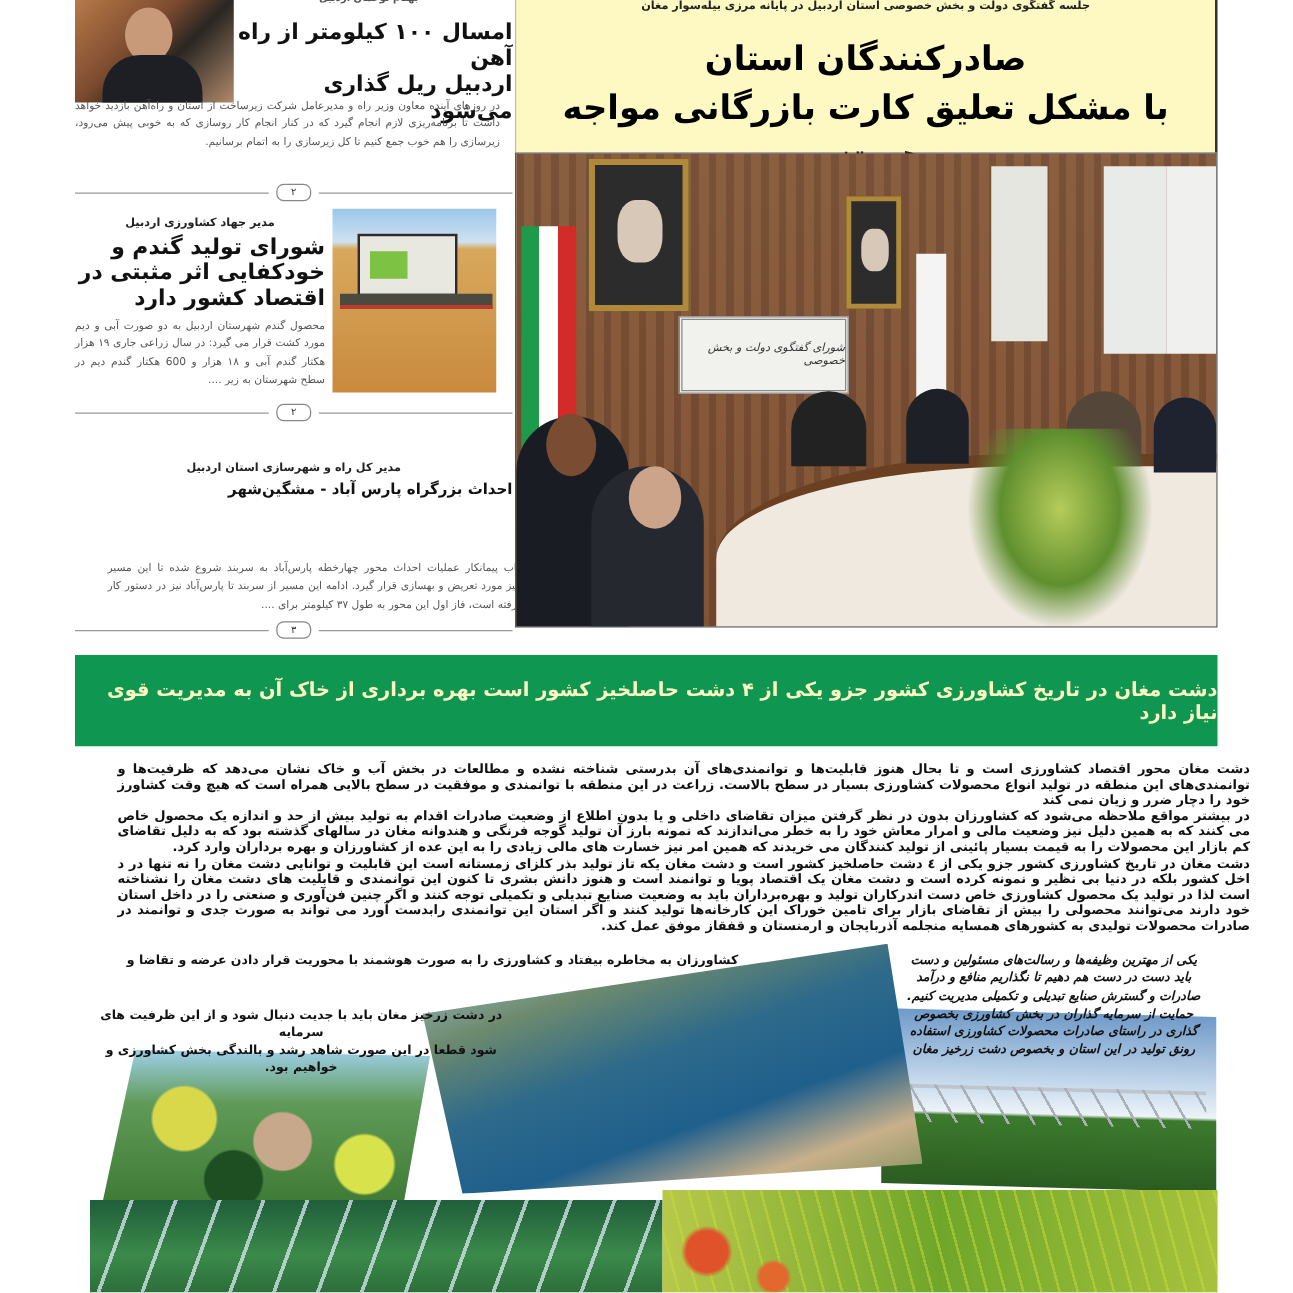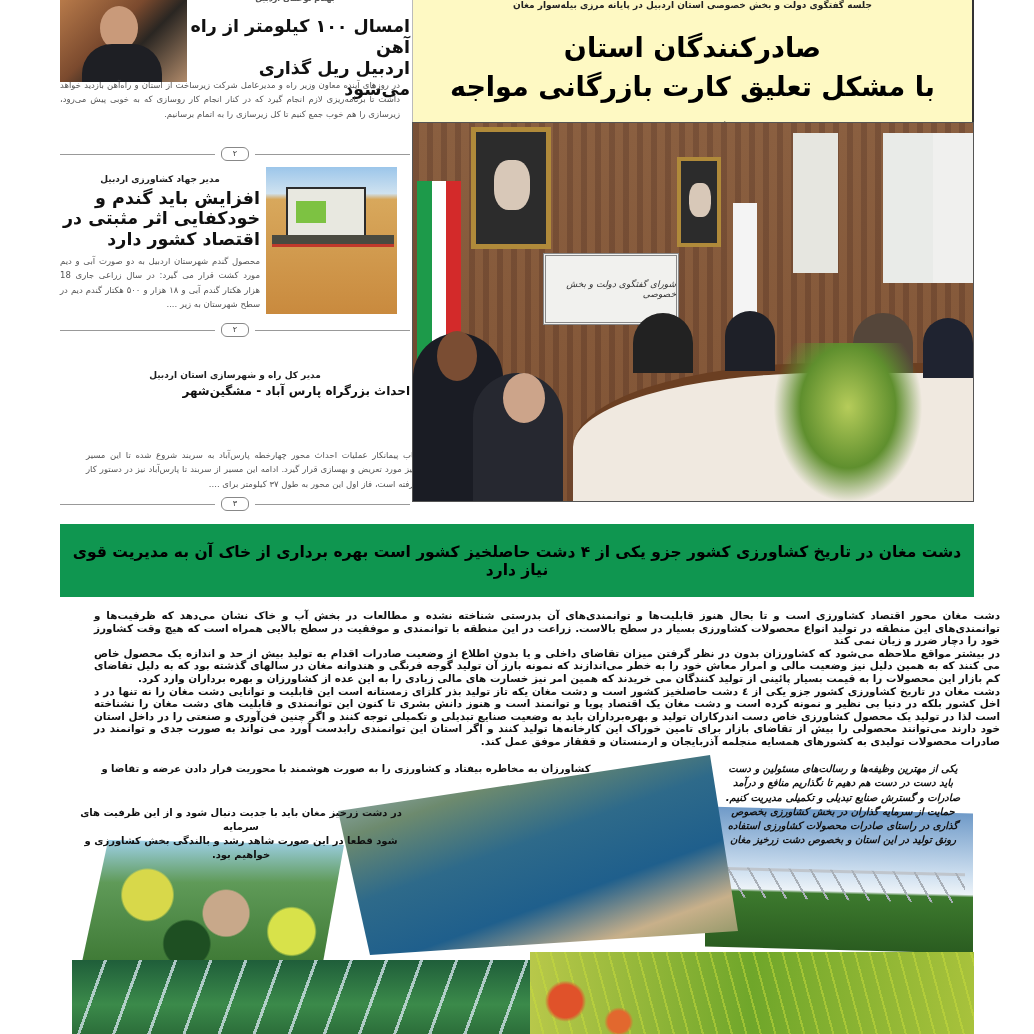--- a/index.html
+++ b/index.html
@@ -21,21 +21,21 @@
   
   .hero-box { position: absolute; left: 412px; top: 0; width: 562px; height: 122px; background: #fef9c3; border-right: 2px solid #333; border-left: 1px solid #bbb; }
   .hero-kicker { position: absolute; top: 0; left: 0; right: 0; text-align: center; font-size: 9px; font-weight: bold; color: #222; }
   .hero-title { position: absolute; top: 28px; left: 0; right: 0; text-align: center; font-size: 27px; font-weight: bold; line-height: 1.45; color: #000; }
 
   
   .meeting { left: 412px; top: 122px; width: 562px; height: 380px; border: 1px solid #555; background: linear-gradient(#cbb79d, #8a6a50); }
 
   
   .banner { position: absolute; left: 60px; top: 524px; width: 914px; height: 73px; background: #0f9650; display: flex; align-items: center; justify-content: center; }
-  .banner span { font-size: 15.5px; font-weight: bold; color: #000000; text-align: center; }
+  .banner span { font-size: 15.5px; font-weight: bold; color: #fef9c3; }
 
   
   .article { position: absolute; left: 66px; top: 609px; width: 906px; font-size: 10.4px; font-weight: bold; color: #111; line-height: 12.6px; text-align: justify; text-align-last: right; margin-left: 28px; }
   .article p { margin: 0; }
   .col-text { position: absolute; font-size: 10px; font-weight: bold; line-height: 14px; color: #111; text-align: center; }
 </style>
 </head>
 <body>
 
 <div class="photo" style="left:60px; top:0; width:127px; height:82px; background: linear-gradient(135deg,#b77a4a 0%,#7b4a2e 40%,#2a2622 60%,#b08a6a 100%);">
@@ -57,25 +57,25 @@
 </div>
 
 <div class="photo" style="left:266px; top:167px; width:131px; height:147px; background: linear-gradient(#9cc6ea 0%, #cfe2f0 18%, #d8a85c 22%, #c98a3e 100%);">
   <div style="position:absolute; left:20px; top:20px; width:80px; height:50px; background:#e8e8e0; border:2px solid #2c2c2c;"></div>
   <div style="position:absolute; left:30px; top:34px; width:30px; height:22px; background:#7dc242;"></div>
   <div style="position:absolute; left:6px; top:68px; width:122px; height:12px; background:#4a4a40; border-bottom:3px solid #c0392b;"></div>
 </div>
 <div class="news" style="top:174px;">
   <div class="kicker" style="position:absolute; left:0; width:200px; top:0;">مدیر جهاد کشاورزی اردبیل</div>
   <div class="headline" style="position:absolute; left:0; width:200px; top:14px; font-size:17.5px; line-height:1.17;">
-    <div>افزایش باید گندم و</div>
+    <div>شورای تولید گندم و</div>
     <div>خودکفایی اثر مثبتی در</div>
     <div>اقتصاد کشور دارد</div>
   </div>
-  <div class="body-small" style="position:absolute; left:0; width:200px; top:80px;">محصول گندم شهرستان اردبیل به دو صورت آبی و دیم مورد کشت قرار می گیرد: در سال زراعی جاری 18 هزار هکتار گندم آبی و ۱۸ هزار و ۵۰۰ هکتار گندم دیم در سطح شهرستان به زیر ....</div>
+  <div class="body-small" style="position:absolute; left:0; width:200px; top:80px;">محصول گندم شهرستان اردبیل به دو صورت آبی و دیم مورد کشت قرار می گیرد: در سال زراعی جاری ۱۹ هزار هکتار گندم آبی و ۱۸ هزار و 600 هکتار گندم دیم در سطح شهرستان به زیر ....</div>
 </div>
 <div class="sep" style="left:60px; width:350px; top:322px;">
   <div class="line"></div>
   <div class="pg">۲</div>
   <div class="line"></div>
 </div>
 
 <div class="news" style="top:370px;">
   <div class="kicker" style="position:absolute; left:0; width:350px; top:0;">مدیر کل راه و شهرسازی استان اردبیل</div>
   <div class="headline" style="position:absolute; left:0; width:350px; top:14px; font-size:12px; line-height:1.2;">
@@ -105,21 +105,21 @@
   <div style="position:absolute; left:470px; top:10px; width:50px; height:150px; background:#e9ebe8;"></div>
   <div style="position:absolute; left:520px; top:10px; width:40px; height:150px; background:#f0f0ee;"></div>
 
   <div style="position:absolute; left:58px; top:4px; width:80px; height:122px; background:#2c2c2c; border:5px solid #b08a3a;">
     <div style="position:absolute; left:18px; top:28px; width:36px; height:50px; border-radius:40%; background:#d8c8b8;"></div>
   </div>
   <div style="position:absolute; left:264px; top:34px; width:44px; height:90px; background:#2c2c2c; border:4px solid #b08a3a;">
     <div style="position:absolute; left:8px; top:22px; width:22px; height:34px; border-radius:40%; background:#d8c8b8;"></div>
   </div>
 
-  <div style="position:absolute; left:130px; top:130px; width:136px; height:72px; background:#f1f1ee; border:3px double #888; display:flex; align-items:center; justify-content:flex-end;">
+  <div style="position:absolute; left:130px; top:130px; width:136px; height:62px; background:#f1f1ee; border:3px double #888; display:flex; align-items:center; justify-content:flex-end;">
     <span style="font-size:9px; color:#333; font-style:italic;">شورای گفتگوی دولت و بخش خصوصی</span>
   </div>
 
   <div style="position:absolute; left:4px; top:58px; width:44px; height:220px; background: linear-gradient(90deg,#1d9a4a 0 33%, #fff 33% 66%, #d32a2a 66%);"></div>
   <div style="position:absolute; left:320px; top:80px; width:24px; height:150px; background:#f4f4f4;"></div>
 
   <div style="position:absolute; left:160px; top:240px; width:420px; height:140px; border-radius:60% 0 0 0; background:#f0e9e0; border-top:10px solid #6b3f22;"></div>
 
   <div style="position:absolute; left:0; top:210px; width:90px; height:170px; border-radius:45px 45px 0 0; background:#1a1c24;"></div>
   <div style="position:absolute; left:24px; top:208px; width:40px; height:50px; border-radius:50%; background:#7a4d33;"></div>

